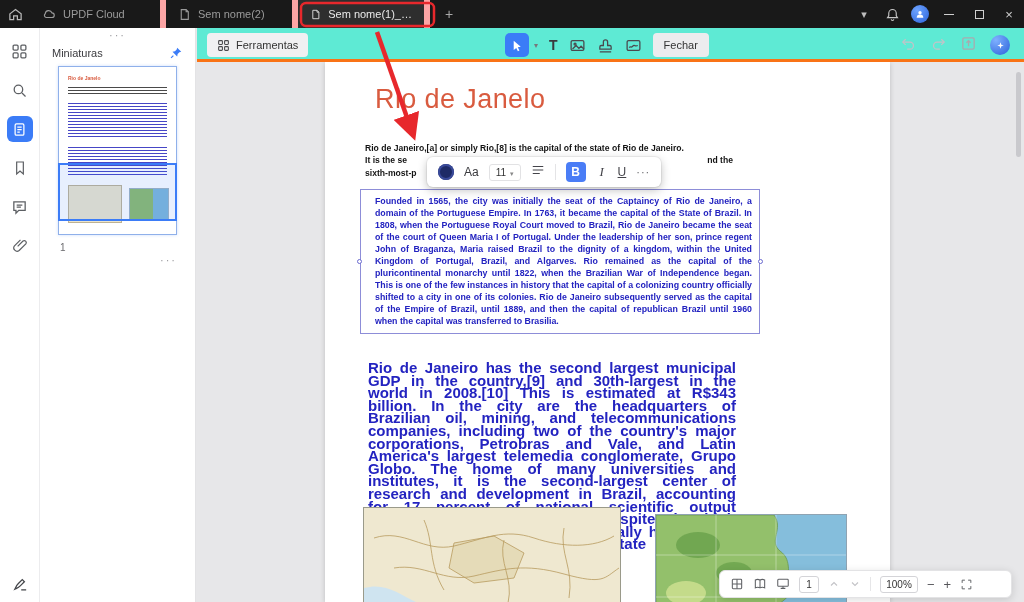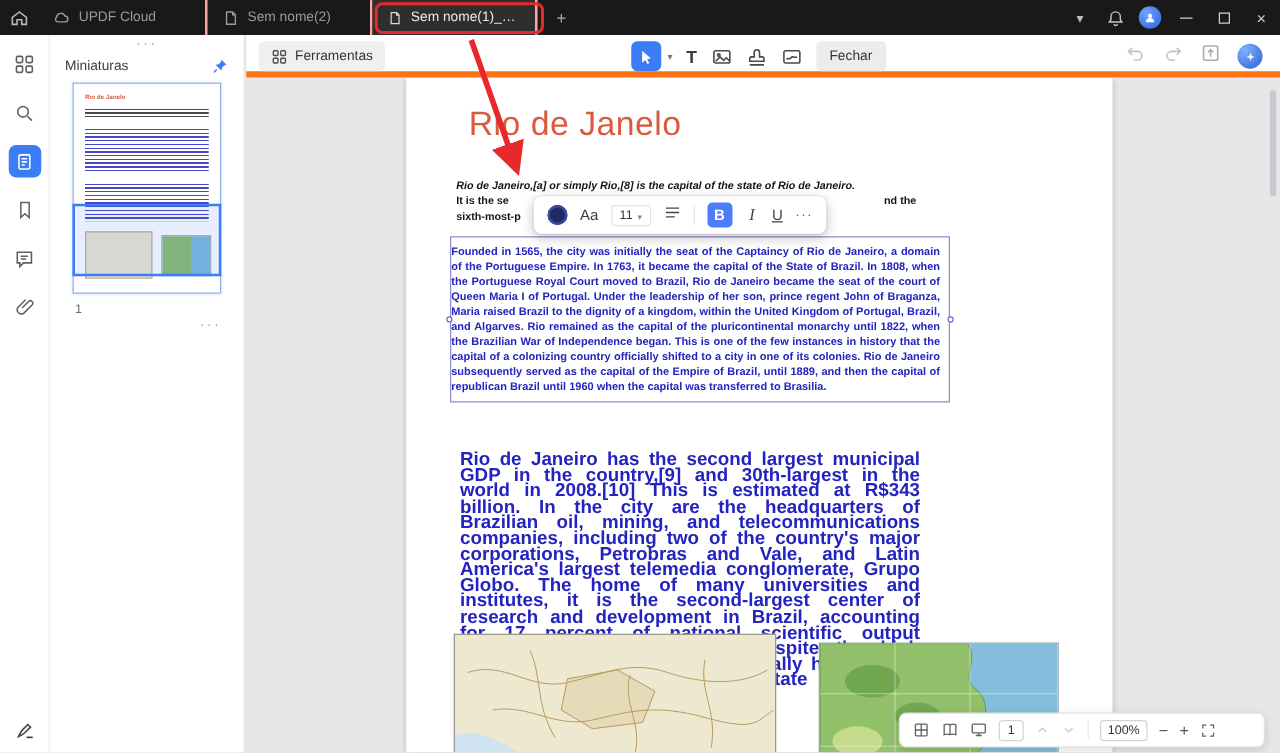--- a/index.html
+++ b/index.html
@@ -3,21 +3,21 @@
 <meta charset="utf-8">
 <style>
   * { margin:0; padding:0; box-sizing:border-box; }
   html,body { width:1024px; height:602px; overflow:hidden; }
   body { font-family:"Liberation Sans", sans-serif; background:#e7e7e9; }
   .app { position:relative; width:1024px; height:602px; overflow:hidden; }
 
   
   .titlebar { position:absolute; left:0; top:0; width:1024px; height:28px; background:#191919; display:flex; align-items:center; z-index:10; }
   .tb-home { width:30px; height:28px; display:flex; align-items:center; justify-content:center; }
-  .tab { height:28px; display:flex; align-items:center; gap:7px; padding:0 12px; font-size:11px; color:#9a9a9a; border-right:2px solid #fca5a5; }
+  .tab { height:28px; display:flex; align-items:center; gap:7px; padding:0 12px; font-size:11px; color:#9a9a9a; border-right:6px solid #fca5a5; }
   .tab.tab1 { width:136px; }
   .tab.tab2 { width:132px; }
   .tab.active { width:132px; background:#2e2e2e; color:#e9e9e9; }
   .tab-label { white-space:nowrap; overflow:hidden; text-overflow:ellipsis; }
   .new-tab { width:26px; height:26px; display:flex; align-items:center; justify-content:center; color:#a9a9a9; font-size:14px; margin-left:6px; }
   .tb-right { margin-left:auto; display:flex; align-items:center; height:28px; }
   .tb-btn { width:28px; height:28px; display:flex; align-items:center; justify-content:center; color:#bdbdbd; font-size:11px; }
   .avatar { width:18px; height:18px; border-radius:50%; background:radial-gradient(circle at 35% 30%, #6ea4ff, #2b62d9); display:flex; align-items:center; justify-content:center; }
   .win-btn { width:30px; height:28px; display:flex; align-items:center; justify-content:center; color:#cfcfcf; }
   .min-bar { width:10px; height:1px; background:#cfcfcf; display:block; }
@@ -40,41 +40,41 @@
   .mini-bars { position:absolute; left:9px; right:9px; }
   .bars-dark { background-image:repeating-linear-gradient(to bottom,#4a4a4a 0 1px, transparent 1px 3px); }
   .bars-blue { background-image:repeating-linear-gradient(to bottom,#4646c6 0 1px, transparent 1px 3px); }
   .mini-map1 { position:absolute; left:9px; top:118px; width:54px; height:38px; background:#ece5cc; border:1px solid #bdb294; }
   .mini-map2 { position:absolute; left:70px; top:121px; width:40px; height:33px; background:linear-gradient(90deg,#8cbb6d 0 60%, #7db7da 60% 100%); border:1px solid #9fb3c2; }
   .thumb-viewport { position:absolute; left:-1px; right:-1px; top:96px; height:58px; border:2px solid #3b7cf7; background:rgba(59,124,247,.12); }
   .thumb-page-num { position:absolute; left:20px; top:214px; font-size:10px; color:#6b6b6f; }
   .thumb-footer-more { position:absolute; right:18px; top:226px; color:#9a9a9e; font-size:11px; letter-spacing:2px; }
 
   
-  .toolbar { position:absolute; left:197px; right:0; top:28px; height:34px; background:#ffffff; border-bottom:5px solid #f97316; z-index:6; }
+  .toolbar { position:absolute; left:197px; right:0; top:28px; height:34px; background:#5eead4; border-bottom:3px solid #f97316; z-index:6; }
   .ferramentas { position:absolute; left:10px; top:5px; height:24px; display:flex; align-items:center; gap:6px; padding:0 10px; background:#f0f0f2; border-radius:4px; font-size:11px; color:#333; }
   .center-tools { position:absolute; left:308px; top:4px; display:flex; align-items:center; gap:11px; height:26px; }
   .sel-btn { width:24px; height:24px; background:#3b7cf7; border-radius:5px; display:flex; align-items:center; justify-content:center; }
   .sel-chev { font-size:8px; color:#77777b; margin-left:-6px; }
   .tool-glyph { font-size:14px; color:#3a3a3e; font-weight:bold; }
   .tool-ic { color:#4a4a4e; display:flex; align-items:center; }
   .fechar { height:24px; display:flex; align-items:center; padding:0 11px; background:#ececee; border-radius:4px; font-size:11px; color:#333; }
   .right-tools { position:absolute; right:14px; top:5px; display:flex; align-items:center; gap:13px; height:24px; }
   .ai-btn { width:20px; height:20px; border-radius:50%; background:radial-gradient(circle at 30% 25%, #7fb0ff, #2b62d9); display:flex; align-items:center; justify-content:center; }
 
   
   .doc-area { position:absolute; left:197px; top:62px; right:0; bottom:0; background:#e7e7e9; overflow:hidden; }
   .page { position:absolute; left:128px; top:0; width:565px; height:540px; background:#fff; box-shadow:0 1px 5px rgba(0,0,0,.18); overflow:hidden; }
   .doc-title { position:absolute; left:50px; top:22px; font-size:27px; font-weight:500; color:#d95b3f; letter-spacing:.4px; }
   .para1 { position:absolute; left:40px; top:80px; width:372px; font-size:8.6px; font-weight:bold; color:#141414; line-height:12.4px; }
-  .para1 .l1 { white-space:nowrap;font-style:italic; }
+  .para1 .l1 { white-space:nowrap; }
   .para1 .l2 { position:relative; height:12.4px; }
   .para1 .l2 .left { position:absolute; left:0; }
   .para1 .l2 .right { position:absolute; right:4px;text-align:right; }
-  .para2-box { position:absolute; left:35px; top:127px; width:400px; border:1px solid #8d8dd8; padding:5px 7px 6px 0; }
+  .para2-box { position:absolute; left:35px; top:127px; width:400px; border:1px solid #8d8dd8; padding:5px 7px 6px 14px; }
   .para2-text { font-size:8.8px; font-weight:bold; color:#2323c0; line-height:12px; text-align:justify; }
   .handle { position:absolute; width:5px; height:5px; border-radius:50%; background:#fff; border:1px solid #6b6bd0; top:calc(50% - 3px); }
   .handle.h-left { left:-4px; }
   .handle.h-right { right:-4px; }
   .para3 { position:absolute; left:43px; top:300px; width:368px; font-size:15px; font-weight:bold; color:#2323c0; line-height:12.6px; text-align:justify; word-spacing:2.5px; }
   .map1 { position:absolute; left:38px; top:445px; width:258px; height:130px; border:1px solid #9a9a8a; background:#efe8d0; }
   .map2 { position:absolute; left:330px; top:452px; width:192px; height:120px; border:1px solid #8fa3b2; }
 
   
   .fmt-toolbar { position:absolute; left:230px; top:95px; height:30px; background:#fff; border-radius:6px; box-shadow:0 3px 10px rgba(0,0,0,.25), 0 0 0 1px rgba(0,0,0,.05); display:flex; align-items:center; gap:10px; padding:0 11px; z-index:7; }

